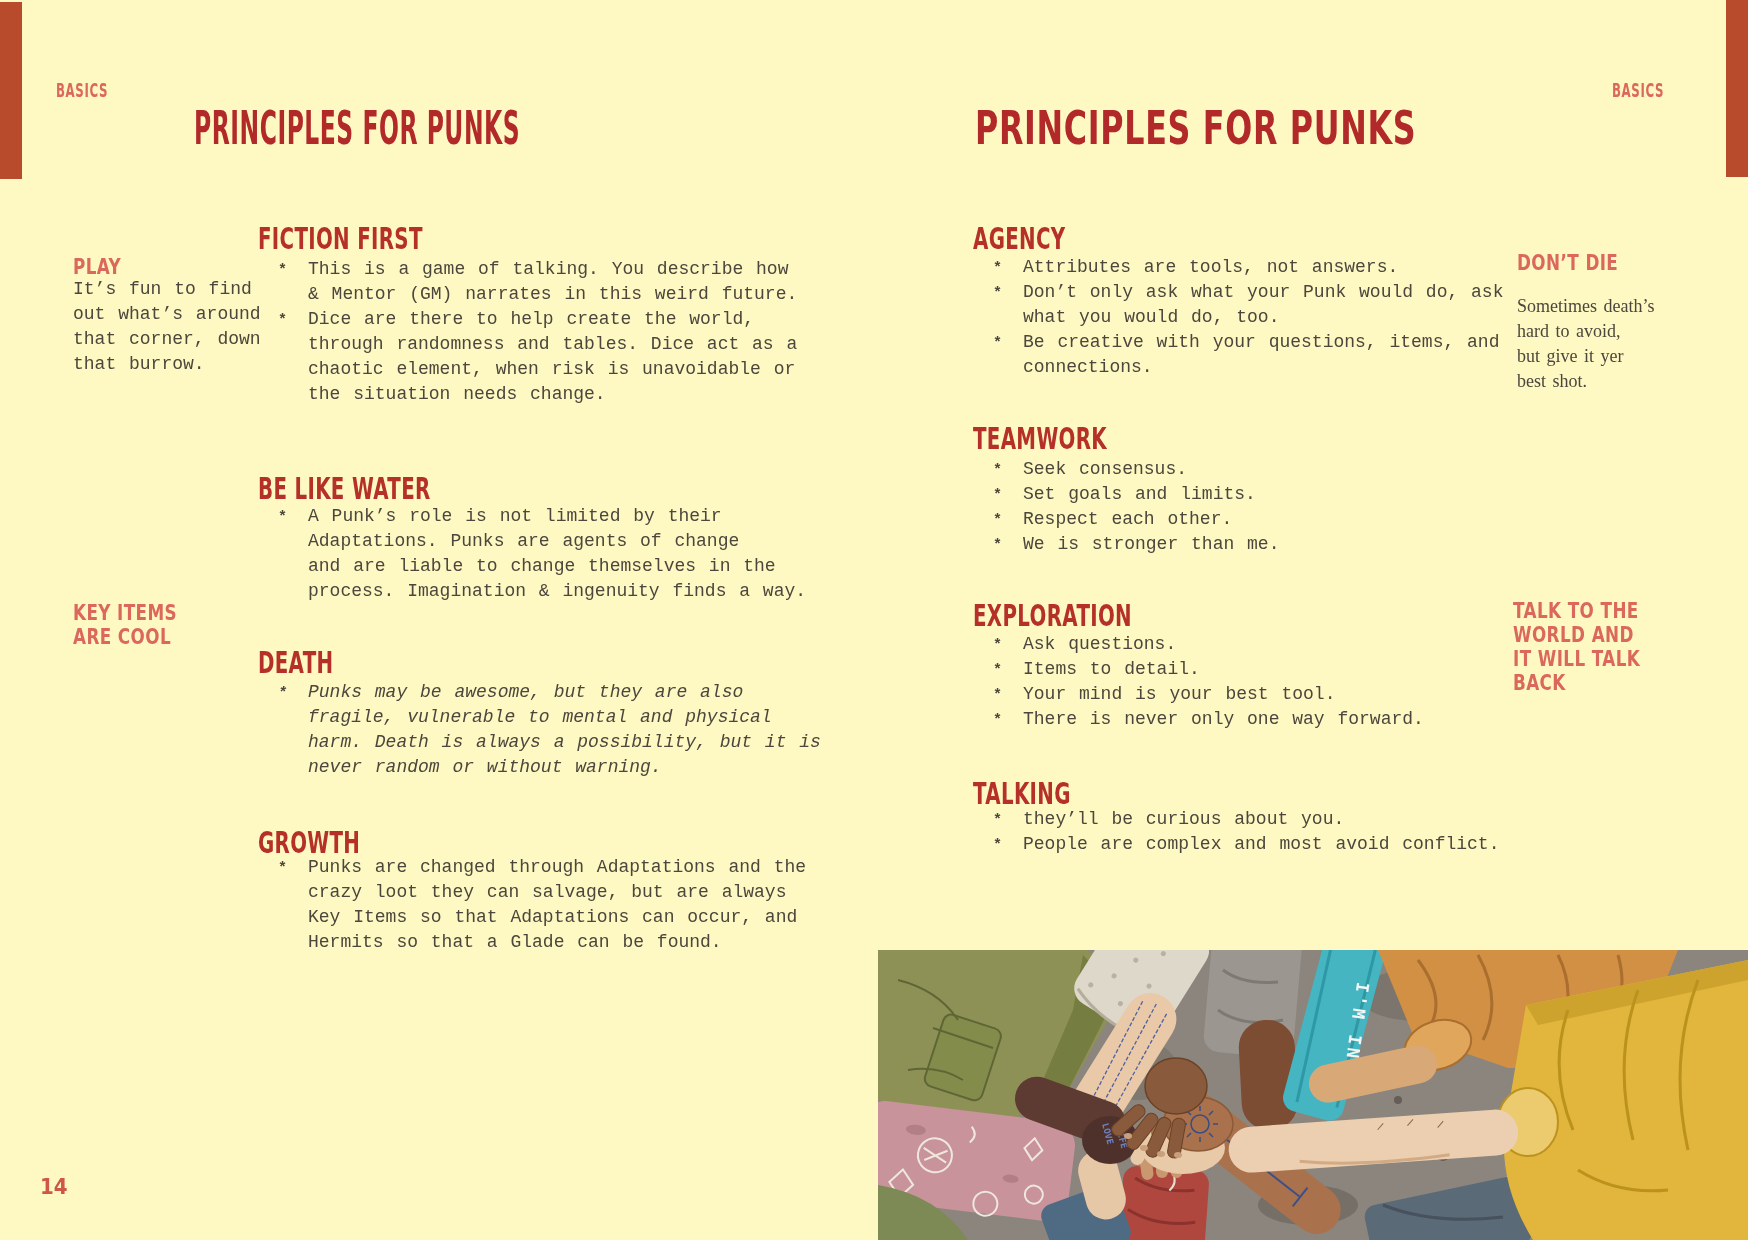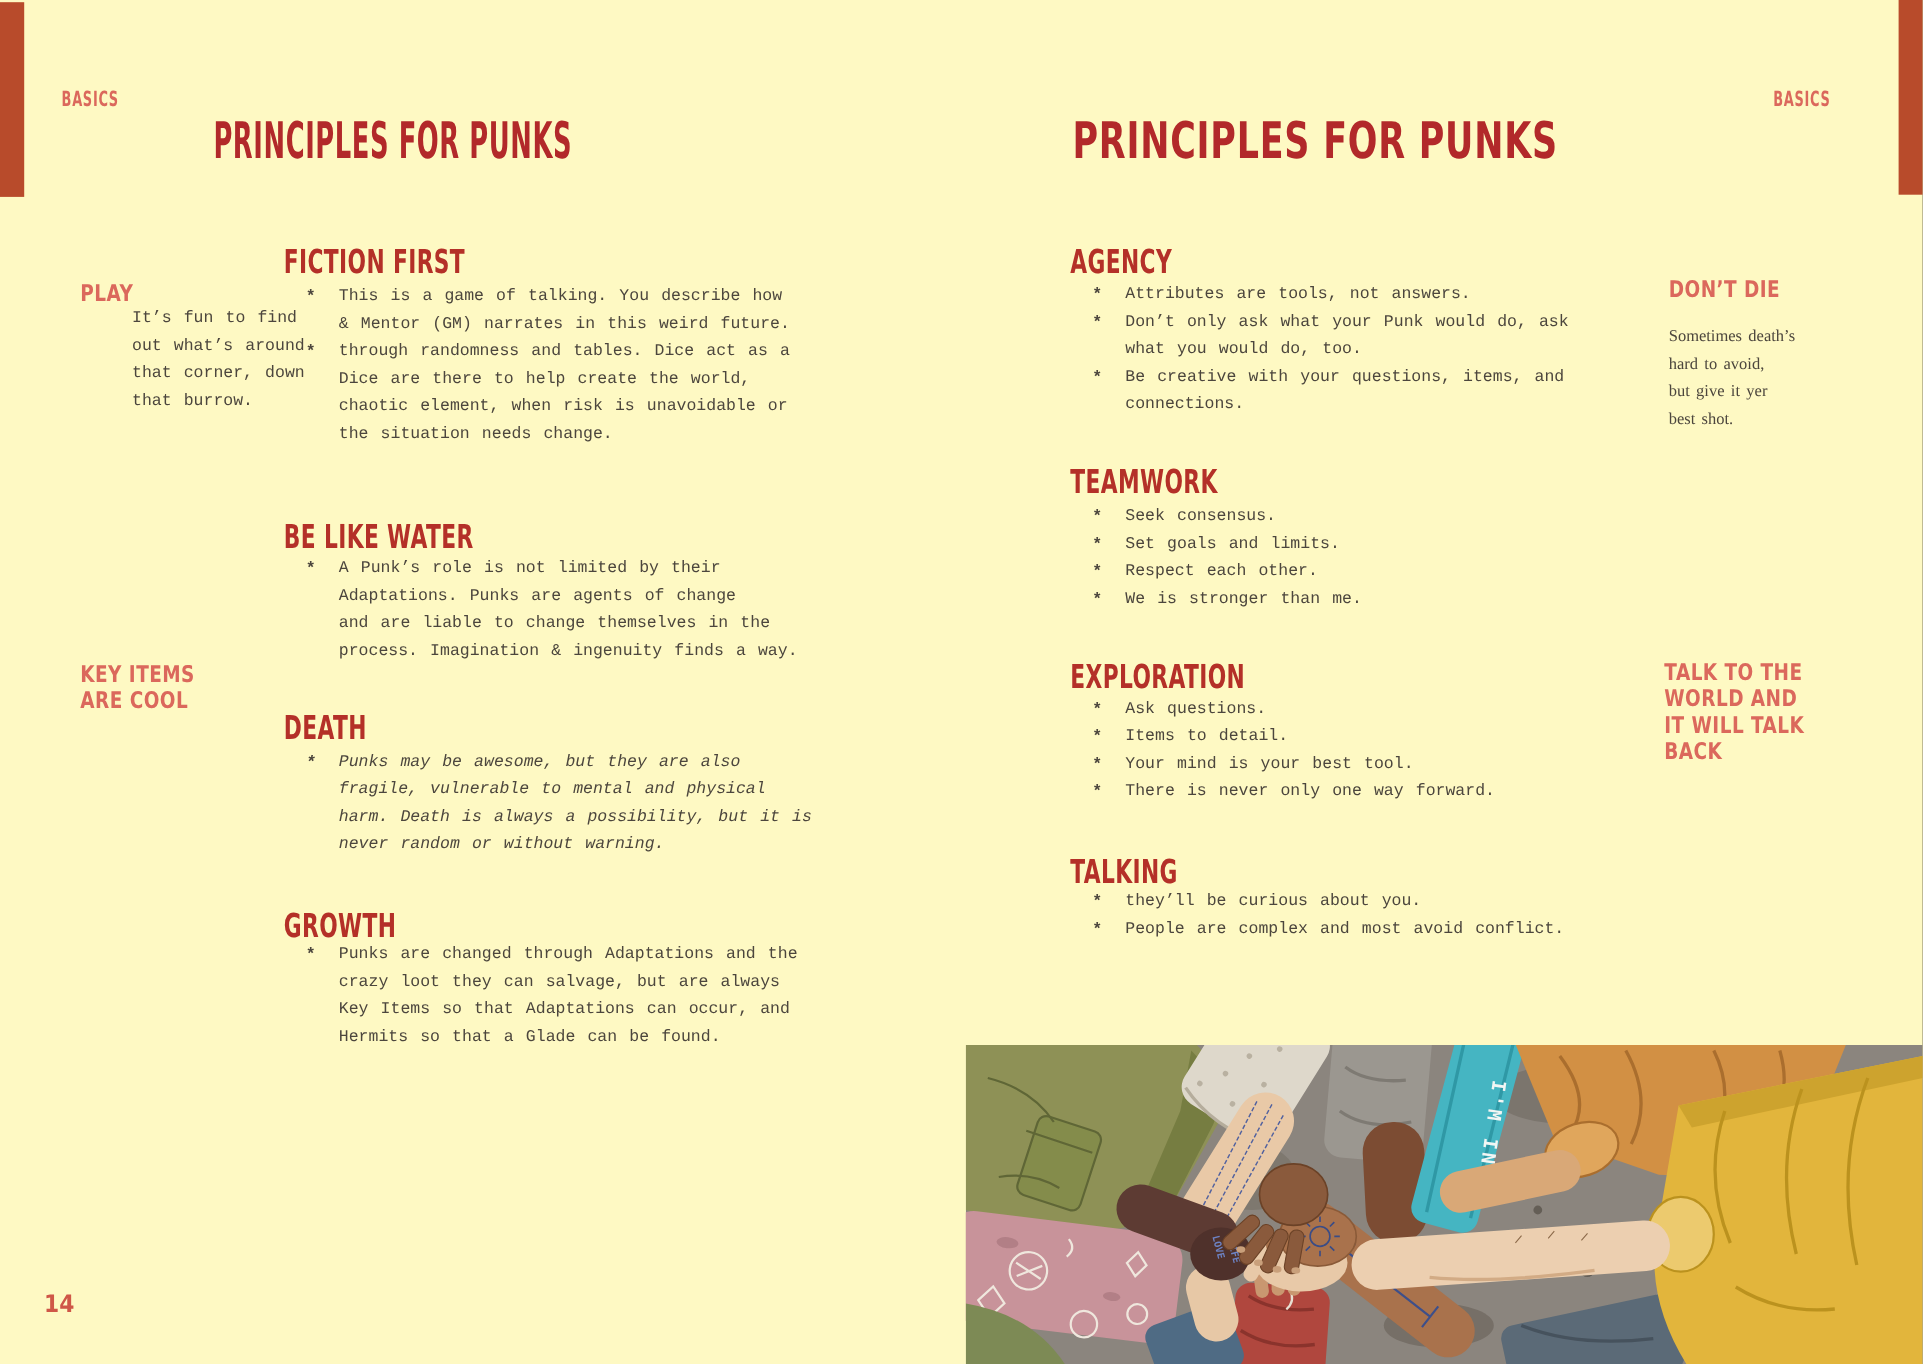--- a/index.html
+++ b/index.html
@@ -6,21 +6,21 @@
   .spread{position:relative;width:1748px;height:1240px;background:#fef9c3;overflow:hidden;
           font-family:"Liberation Mono",monospace;}
   .abs{position:absolute;}
   .edge-bar{position:absolute;top:0;width:22px;height:177px;background:#b84b2b;}
   .display{font-family:"DejaVu Sans",sans-serif;font-weight:bold;transform-origin:left top;
            white-space:nowrap;line-height:1;}
   .eyebrow{font-size:19px;color:#db685c;letter-spacing:1px;}
   .title{font-size:46px;color:#b2292a;letter-spacing:1px;}
   .sec-head{font-size:30px;color:#b43028;letter-spacing:.5px;}
   .side-head{font-size:21px;color:#db685c;line-height:24px;letter-spacing:.5px;}
-  .body-lines{font-size:15px;line-height:25px;color:#4c463d;word-spacing:2px;}
+  .body-lines{font-size:18px;line-height:25px;color:#4c463d;word-spacing:2px;}
   .body-lines .tline{white-space:pre;}
   .pagenum{font-size:22px;color:#cf5747;}
   ul.bullets{list-style:none;margin:0;padding:0;position:absolute;}
   ul.bullets li{position:relative;padding-left:50px;}
   ul.bullets li::before{content:"*";position:absolute;left:20px;top:1px;color:#4c463d;
            font-weight:bold;font-size:15px;font-family:"Liberation Mono",monospace;}
   .illus{position:absolute;left:878px;top:950px;width:870px;height:290px;}
 </style>
 </head>
 <body>
@@ -28,40 +28,40 @@
 <div class="spread">
 
   <div class="edge-bar" style="left:0;top:2px;"></div>
   <div class="edge-bar" style="left:1726px;"></div>
 
   <div>
     <div class="abs display eyebrow" style="left:56px;top:81px;transform:scaleX(.62);">BASICS</div>
     <div class="abs display title" style="left:194px;top:105px;transform:scaleX(.51);">PRINCIPLES FOR PUNKS</div>
 
     <div class="abs display side-head" style="left:73px;top:255px;transform:scaleX(.8);">PLAY</div>
-    <div class="abs body-lines" style="left:73px;top:277px;margin-left:47px;">
+    <div class="abs body-lines" style="left:73px;top:277px;">
         <div class="tline">It’s fun to find</div>
         <div class="tline">out what’s around</div>
         <div class="tline">that corner, down</div>
         <div class="tline">that burrow.</div>
       </div>
     <div class="abs display side-head" style="left:73px;top:601px;transform:scaleX(.8);">
         <div class="tline">KEY ITEMS</div>
         <div class="tline">ARE COOL</div>
       </div>
 
     <div class="abs display sec-head" style="left:258px;top:224px;transform:scaleX(.66);">FICTION FIRST</div>
     <ul class="bullets body-lines" style="left:258px;top:257px;width:460px;">
       <li>
           <div class="tline">This is a game of talking. You describe how</div>
           <div class="tline">&amp; Mentor (GM) narrates in this weird future.</div>
         </li>
       <li>
+          <div class="tline">Dice are there to help create the world,</div>
           <div class="tline">through randomness and tables. Dice act as a</div>
-          <div class="tline">Dice are there to help create the world,</div>
           <div class="tline">chaotic element, when risk is unavoidable or</div>
           <div class="tline">the situation needs change.</div>
         </li>
     </ul>
 
     <div class="abs display sec-head" style="left:258px;top:474px;transform:scaleX(.66);">BE LIKE WATER</div>
     <ul class="bullets body-lines" style="left:258px;top:504px;width:460px;">
       <li>
           <div class="tline">A Punk’s role is not limited by their</div>
           <div class="tline">Adaptations. Punks are agents of change</div>

